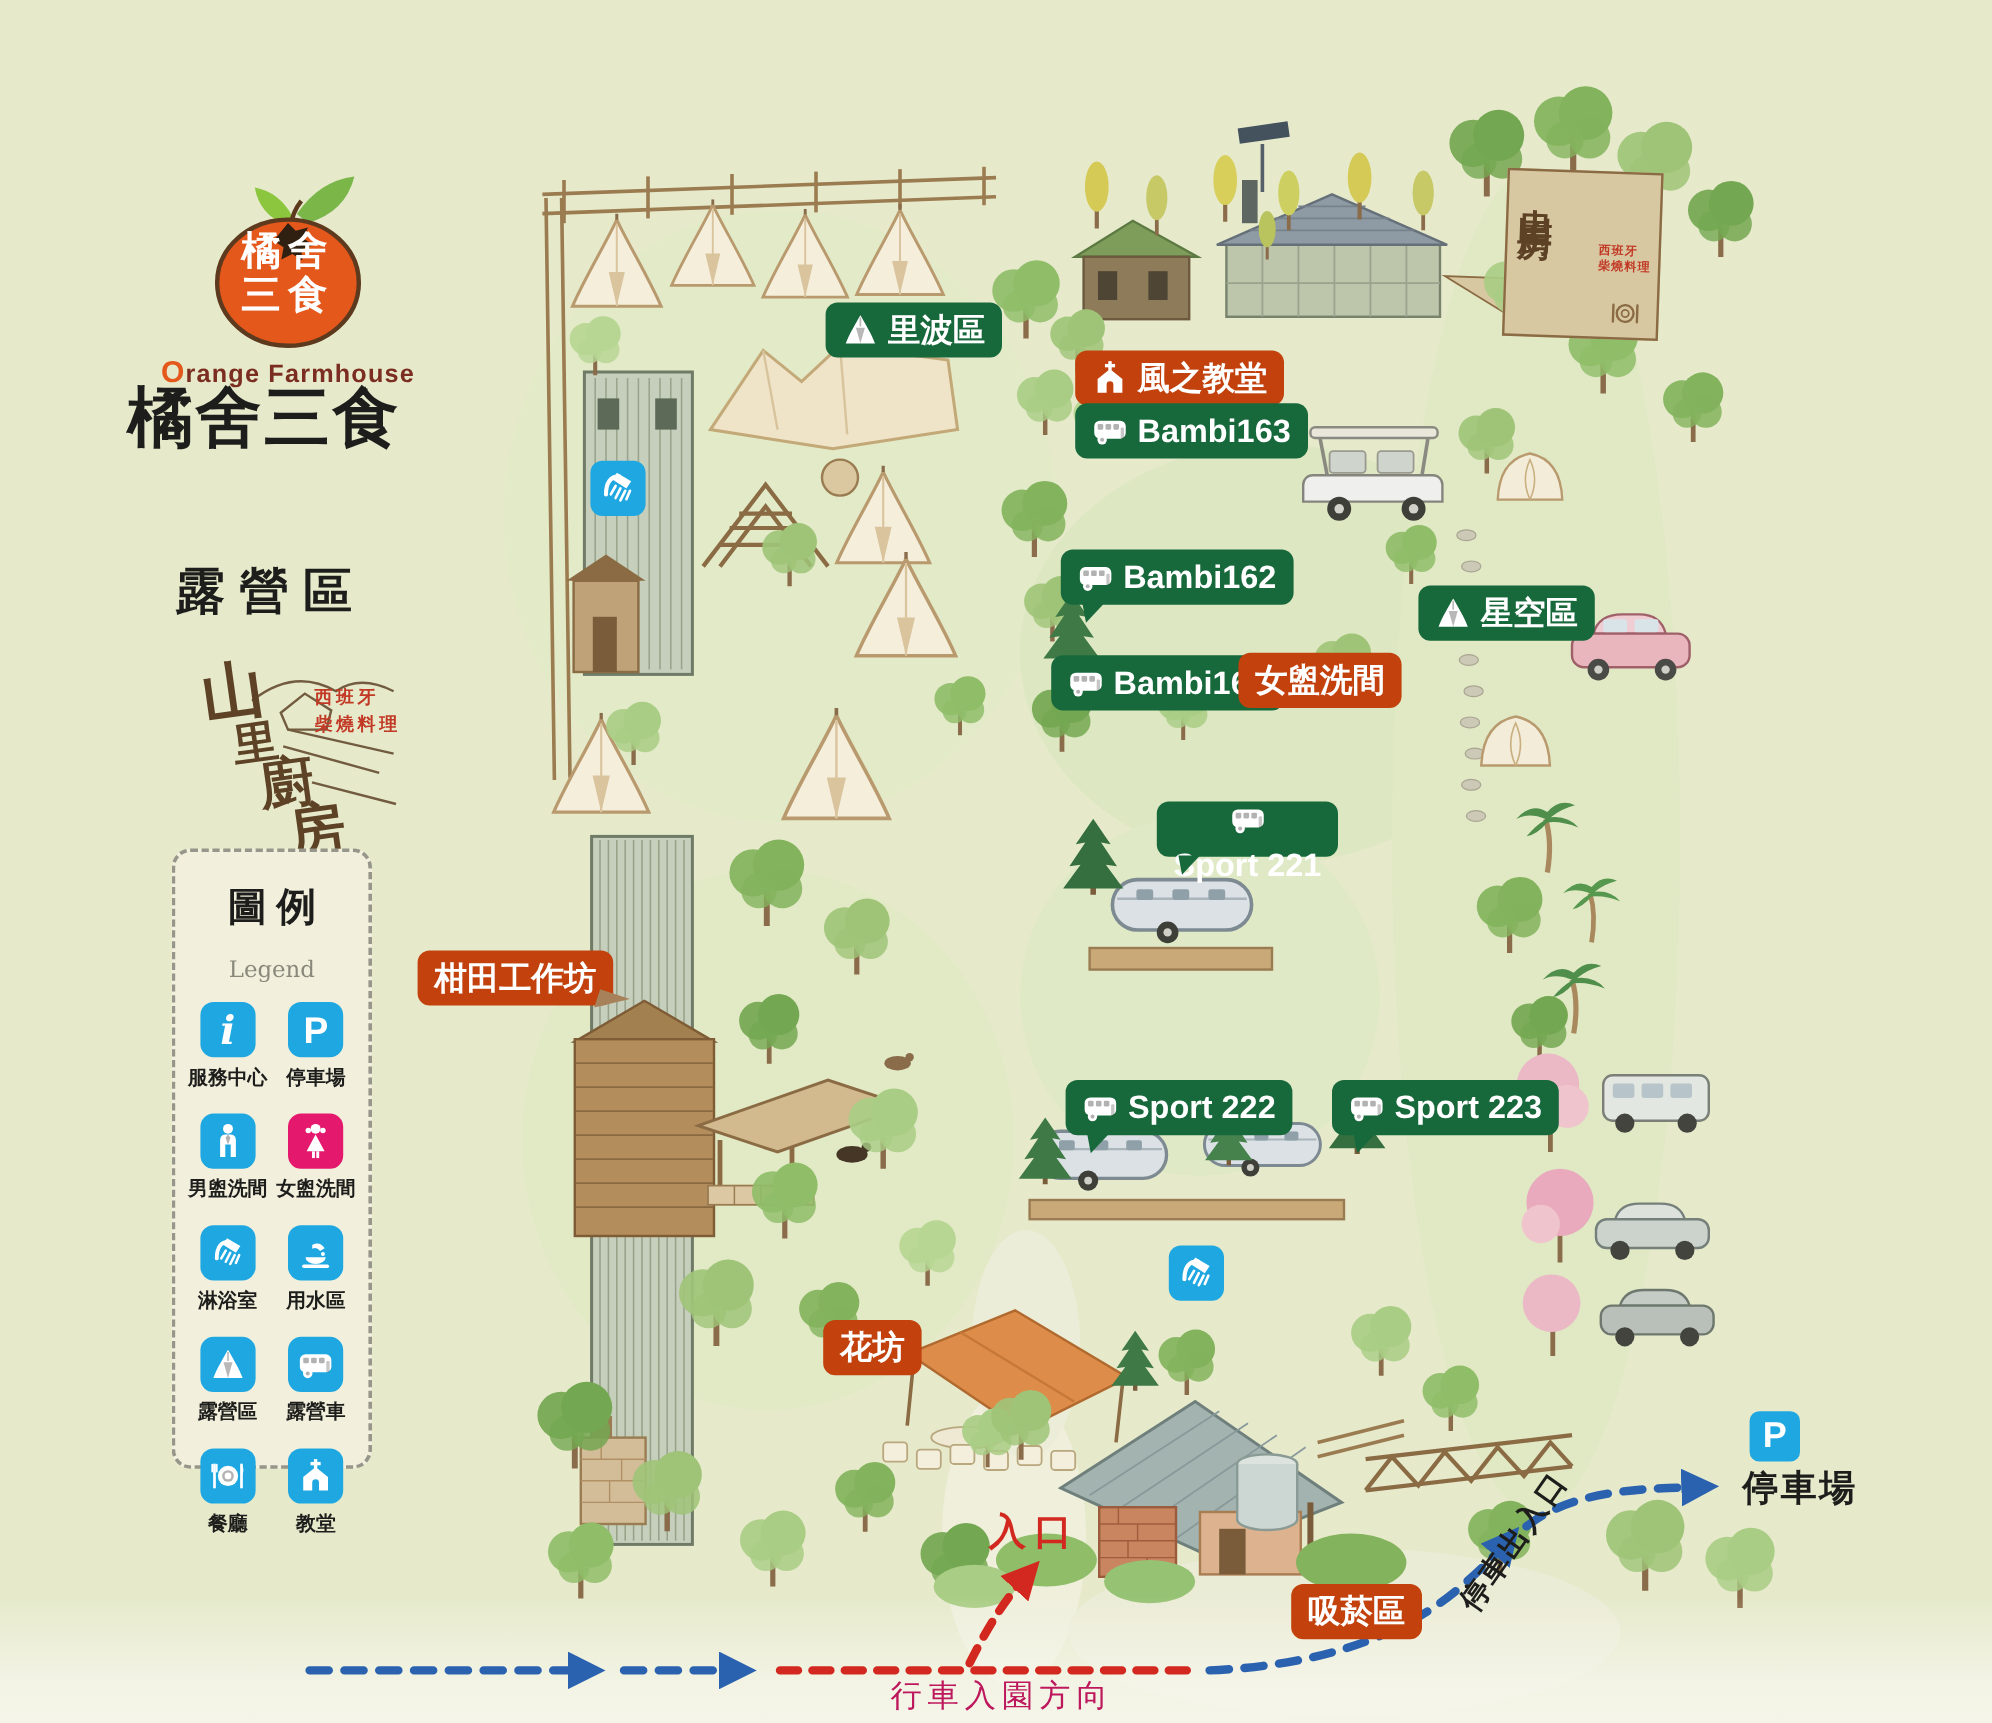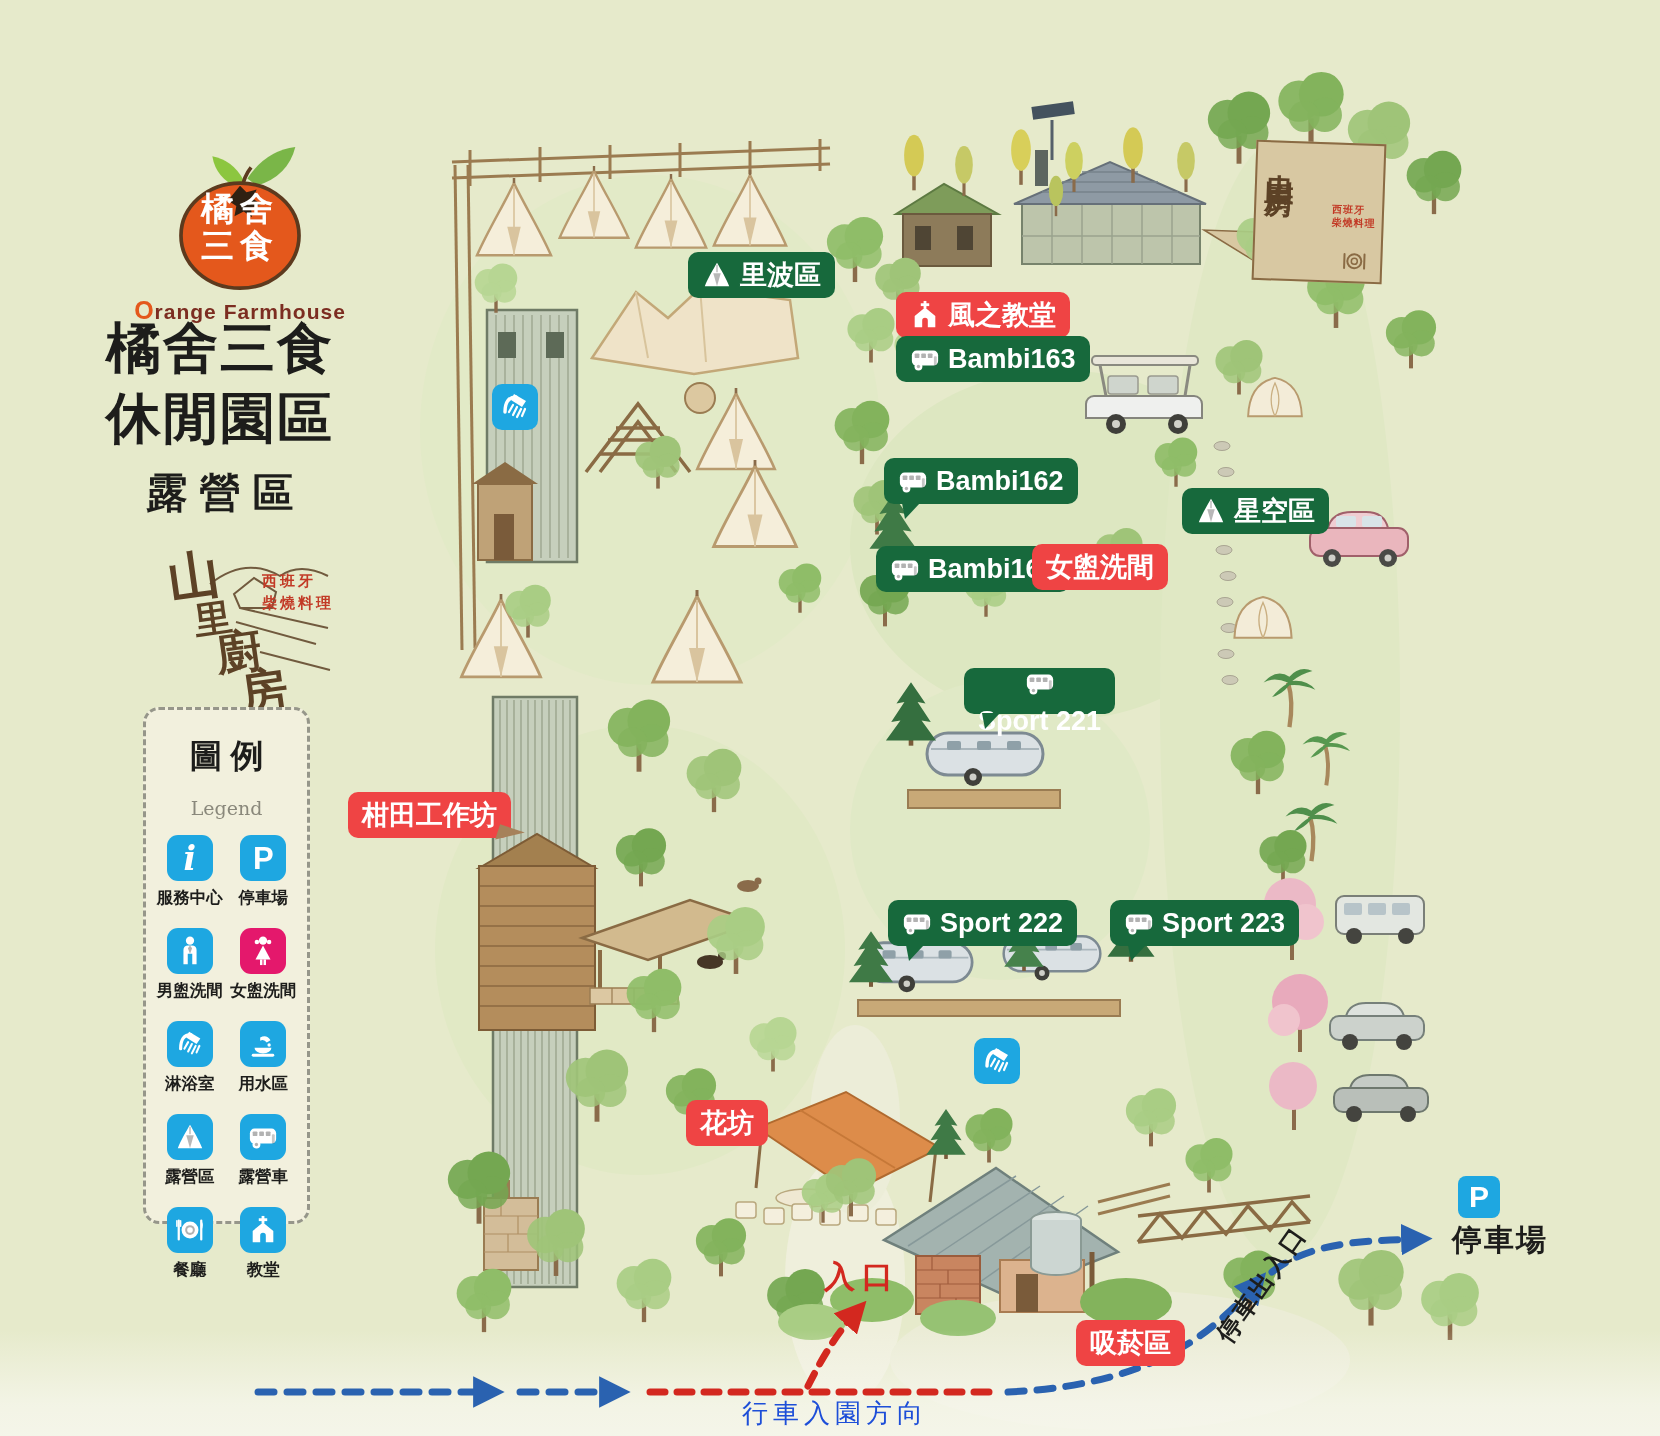--- a/index.html
+++ b/index.html
@@ -35,21 +35,21 @@
   .licon.pink{background:#e4186c;}
   .licon svg{width:30px;height:30px;display:block;}
   .glyph-i{font-family:"DejaVu Serif",serif;font-style:italic;font-weight:bold;font-size:33px;color:#fff;line-height:1;}
   .glyph-p{font-family:"Liberation Sans",sans-serif;font-weight:bold;font-size:31px;color:#fff;line-height:1;}
   .llabel{margin-top:6px;font-size:16.5px;font-weight:bold;color:#1d1d1b;white-space:nowrap;}
 
   
   .mlabel{position:absolute;z-index:3;display:flex;align-items:center;gap:8px;height:46px;box-sizing:border-box;
     padding:0 14px;border-radius:10px;color:#fff;font-weight:bold;font-size:27px;white-space:nowrap;}
   .mlabel.green{background:#17693c;}
-  .mlabel.brown{background:#ef4444;}
+  .mlabel.brown{background:#c2410c;}
   .mic svg{width:30px;height:30px;display:block;}
   .tail{position:absolute;width:0;height:0;border-style:solid;}
   .tail-bl{left:18px;bottom:-15px;border-width:16px 15px 0 3px;border-color:#17693c transparent transparent transparent;}
   .tail-br{right:-12px;bottom:-6px;border-width:0 0 16px 26px;border-color:transparent transparent transparent #a6815a;transform:rotate(18deg);}
 
   
   .sign{position:absolute;left:1254px;top:142px;width:130px;height:140px;z-index:2;box-sizing:border-box;
     background:#d8c8a2;border:2px solid #8a6b44;transform:rotate(2deg);}
   .sign-cn{position:absolute;left:6px;top:8px;writing-mode:vertical-rl;font-family:"DejaVu Serif",serif;
     font-weight:bold;font-size:29px;color:#5d4226;letter-spacing:4px;line-height:34px;}
@@ -59,21 +59,21 @@
   
   .map-shower{position:absolute;width:46px;height:46px;border-radius:10px;background:#1ea7e1;z-index:2;
     display:flex;align-items:center;justify-content:center;}
   .map-shower svg{width:32px;height:32px;}
   .parking-p{position:absolute;left:1458px;top:1176px;width:42px;height:42px;border-radius:8px;background:#1ea7e1;z-index:4;
     display:flex;align-items:center;justify-content:center;font-weight:bold;font-size:30px;color:#fff;}
 
   
   .txt{position:absolute;z-index:4;color:#1d1d1b;}
   .txt-entrance{left:824px;top:1256px;font-size:31px;font-weight:bold;color:#d3281f;letter-spacing:7px;}
-  .txt-direction{left:742px;top:1396px;font-size:26px;letter-spacing:5px;color:#1d4ed8;}
+  .txt-direction{left:742px;top:1396px;font-size:26px;letter-spacing:5px;color:#be185d;}
   .txt-gate{left:1236px;top:1316px;font-size:25px;font-weight:bold;transform:rotate(-55deg);transform-origin:0 100%;letter-spacing:2px;}
   .txt-parking{left:1452px;top:1220px;font-size:30px;font-weight:bold;letter-spacing:2px;}
 </style>
 </head>
 <body>
 
 <div class="stage">
 
 <svg class="scene" width="1660" height="1436" viewBox="0 0 1660 1436">
 <defs>
@@ -491,21 +491,20 @@
     <ellipse cx="100" cy="108" rx="64" ry="57" fill="#e4581c" stroke="#5d3a1e" stroke-width="4"></ellipse>
     <path d="M100 54 l7 7 11 -3 -4 10 9 6 -11 4 1 10 -9 -6 -10 5 2 -11 -9 -6 Z" fill="#2f2012"></path>
   </svg>
   <div class="logo-cn">
     <div>橘舍</div>
     <div>三食</div>
   </div>
 </div>
 <div class="logo-en">Orange Farmhouse</div>
 <div class="title1">橘舍三食</div>
-<div class="title2">休閒園區</div>
 <div class="camp-label">露營區</div>
 
 <div class="kitchen">
   <svg width="200" height="160" viewBox="0 0 200 160" style="position:absolute;left:0;top:0">
     <g stroke="#5d4226" stroke-width="2" fill="none" opacity=".85">
       <path d="M60 52 Q95 24 130 44 Q150 30 178 44"></path>
       <path d="M84 62 L104 46 L126 60 L122 76 L90 76 Z"></path>
       <path d="M90 76 L178 96 M86 90 L166 112 M110 120 L180 138"></path>
     </g>
   </svg>

